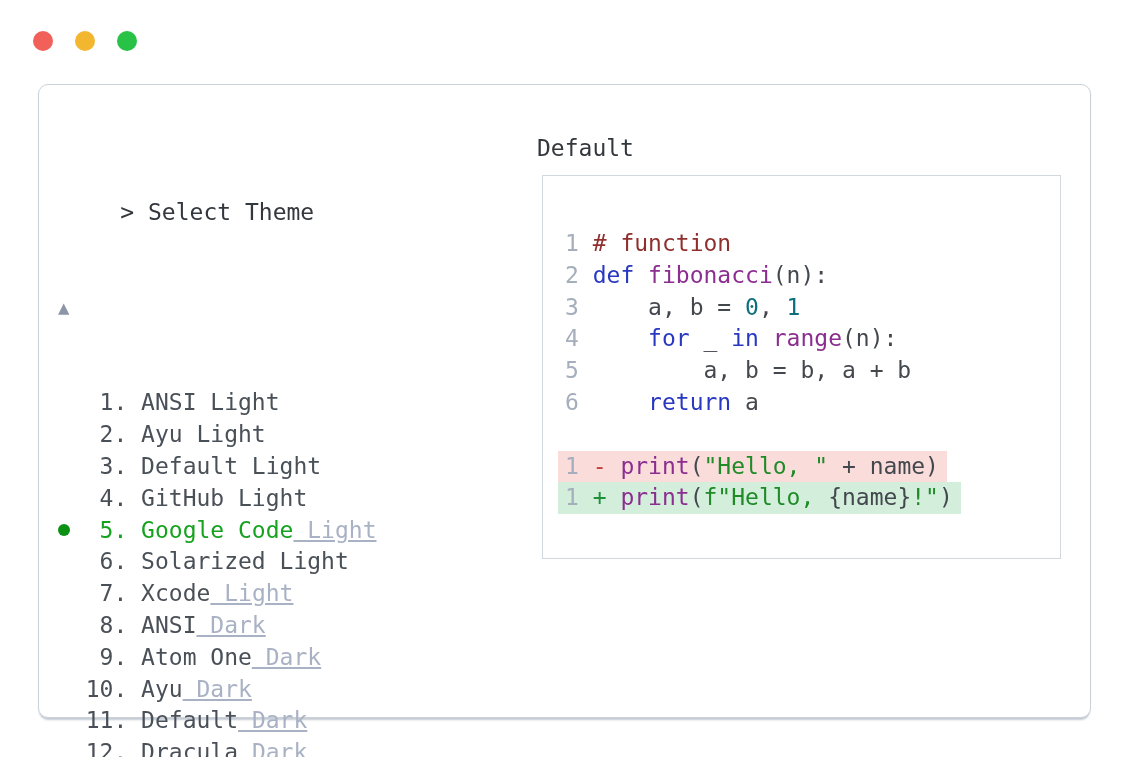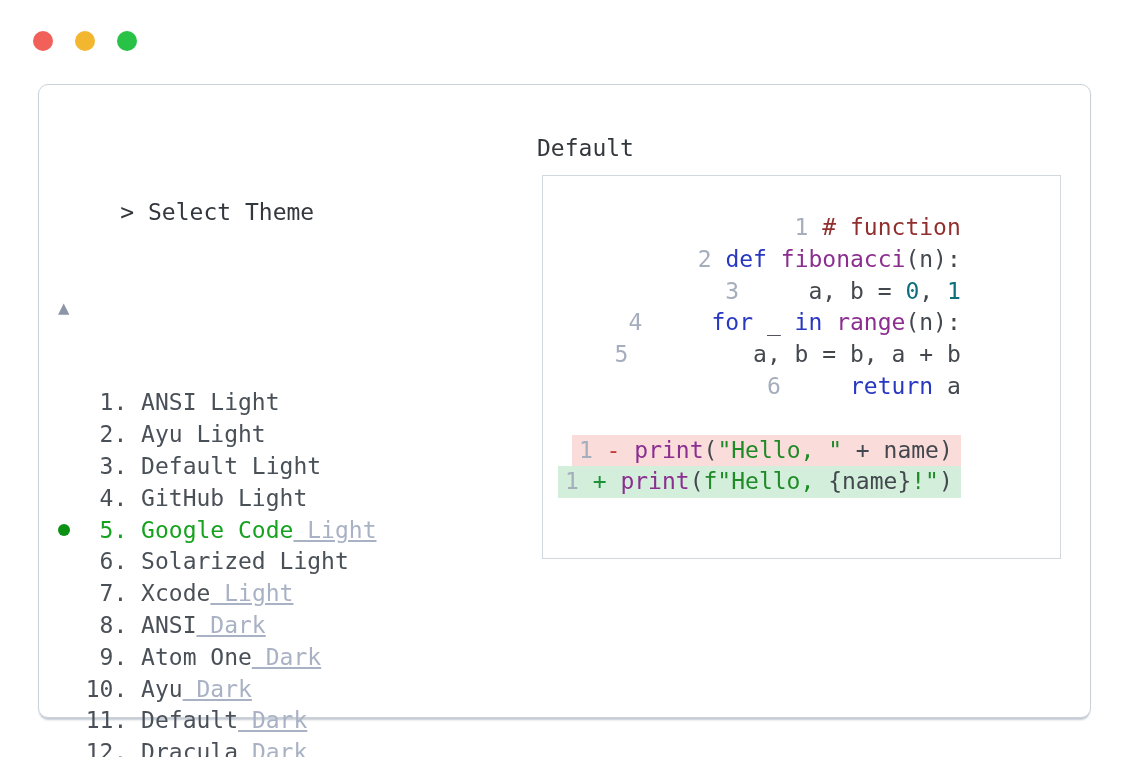--- a/index.html
+++ b/index.html
@@ -27,21 +27,21 @@
           background:var(--dot-green); vertical-align:2px; }
   .muted { color:var(--muted-text);text-decoration:underline; }
   .selected .num, .selected .main { color:var(--accent-green); }
 
   .preview-label { position:absolute; left:498px; top:48px; height:31.8px;
                    color:var(--header-text); }
   .pane {
     position:absolute; left:503px; top:90px; width:519px; height:384px;
     background:#fff; border:1.5px solid var(--pane-border);
   }
-  .code { position:absolute; left:22px; top:36px;text-align:right; }
+  .code { position:absolute; left:22px; top:52px; }
   .cline { height:31.8px; color:var(--code-plain); }
   .lineno { color:var(--lineno); }
   .hl-removed, .hl-added { display:inline-block; height:31.8px; line-height:31.8px;
     padding:0 8px 0 7px; margin-left:-7px; }
   .hl-removed { background:var(--removed-bg); }
   .hl-added   { background:var(--added-bg); }
 
   .tok-plain    { color:var(--code-plain); }
   .tok-comment  { color:var(--comment); }
   .tok-keyword  { color:var(--keyword); }

